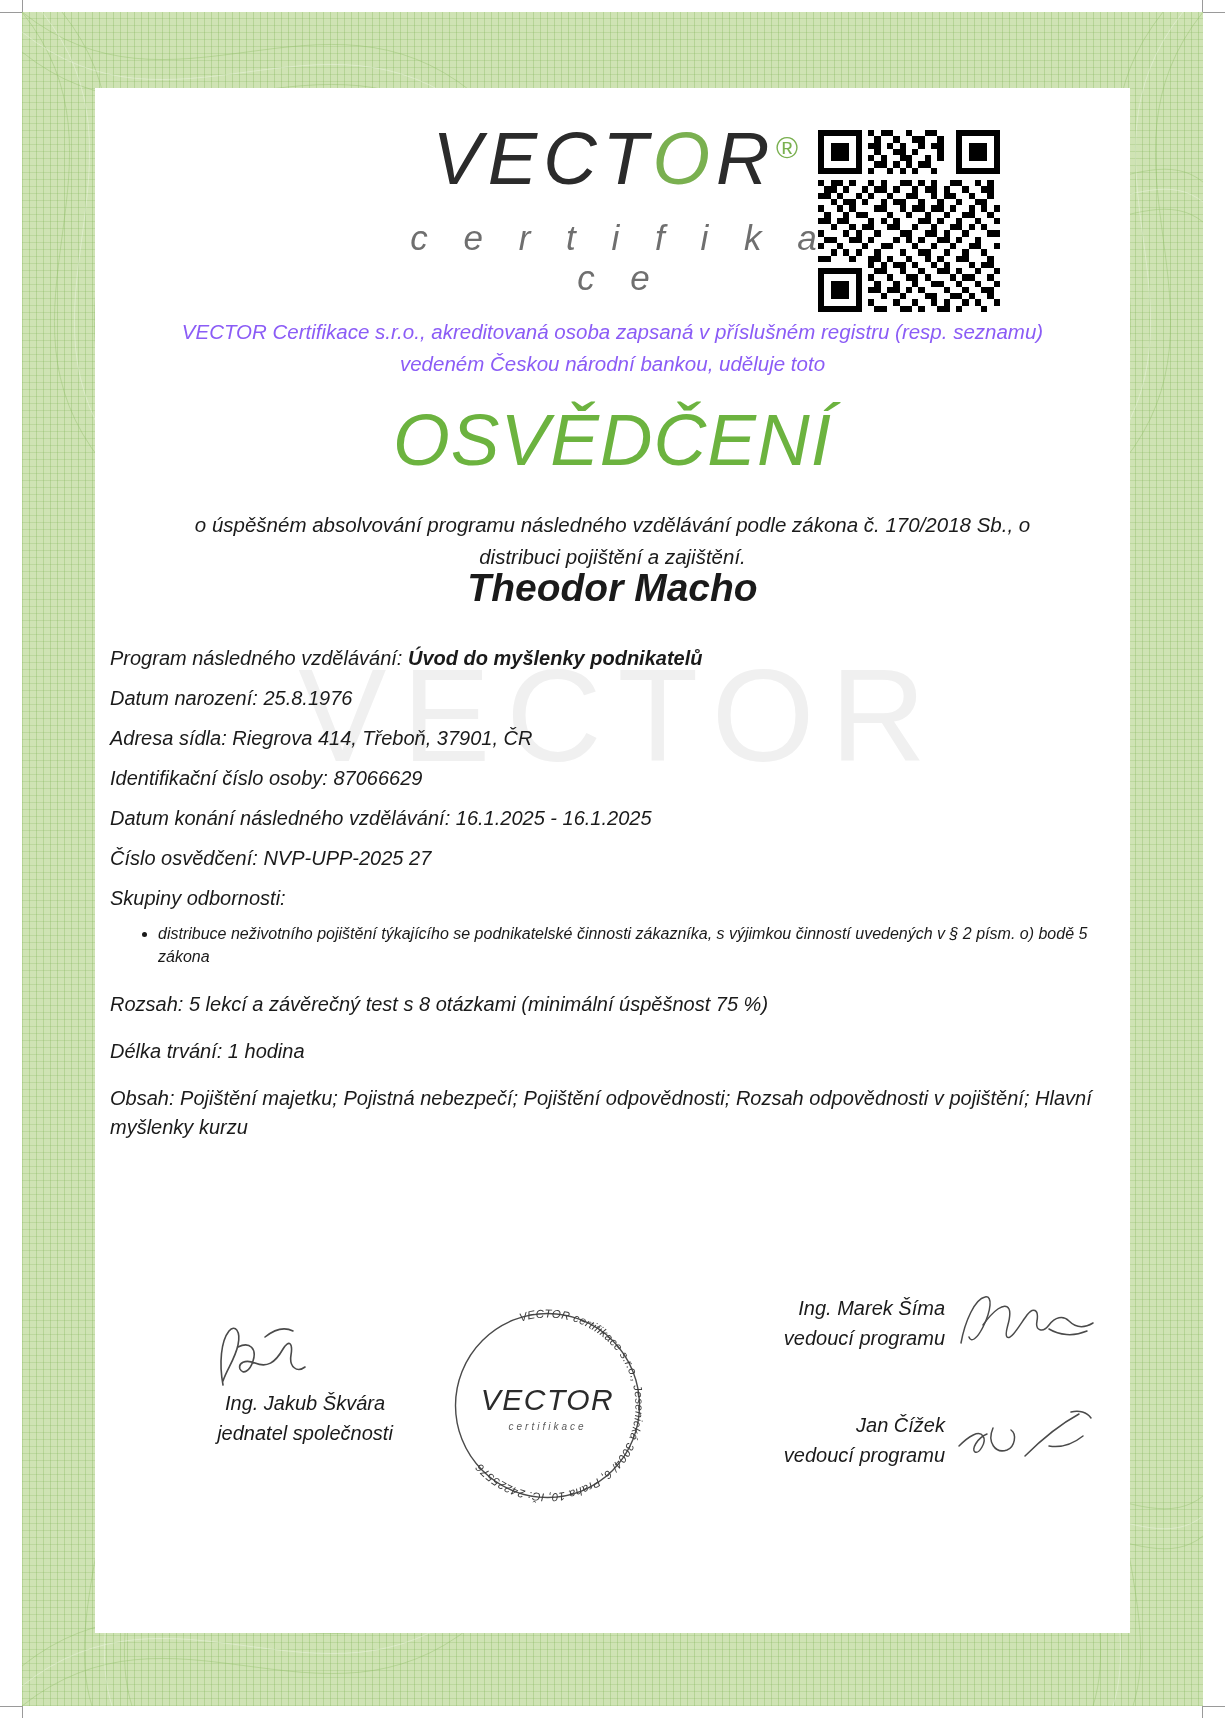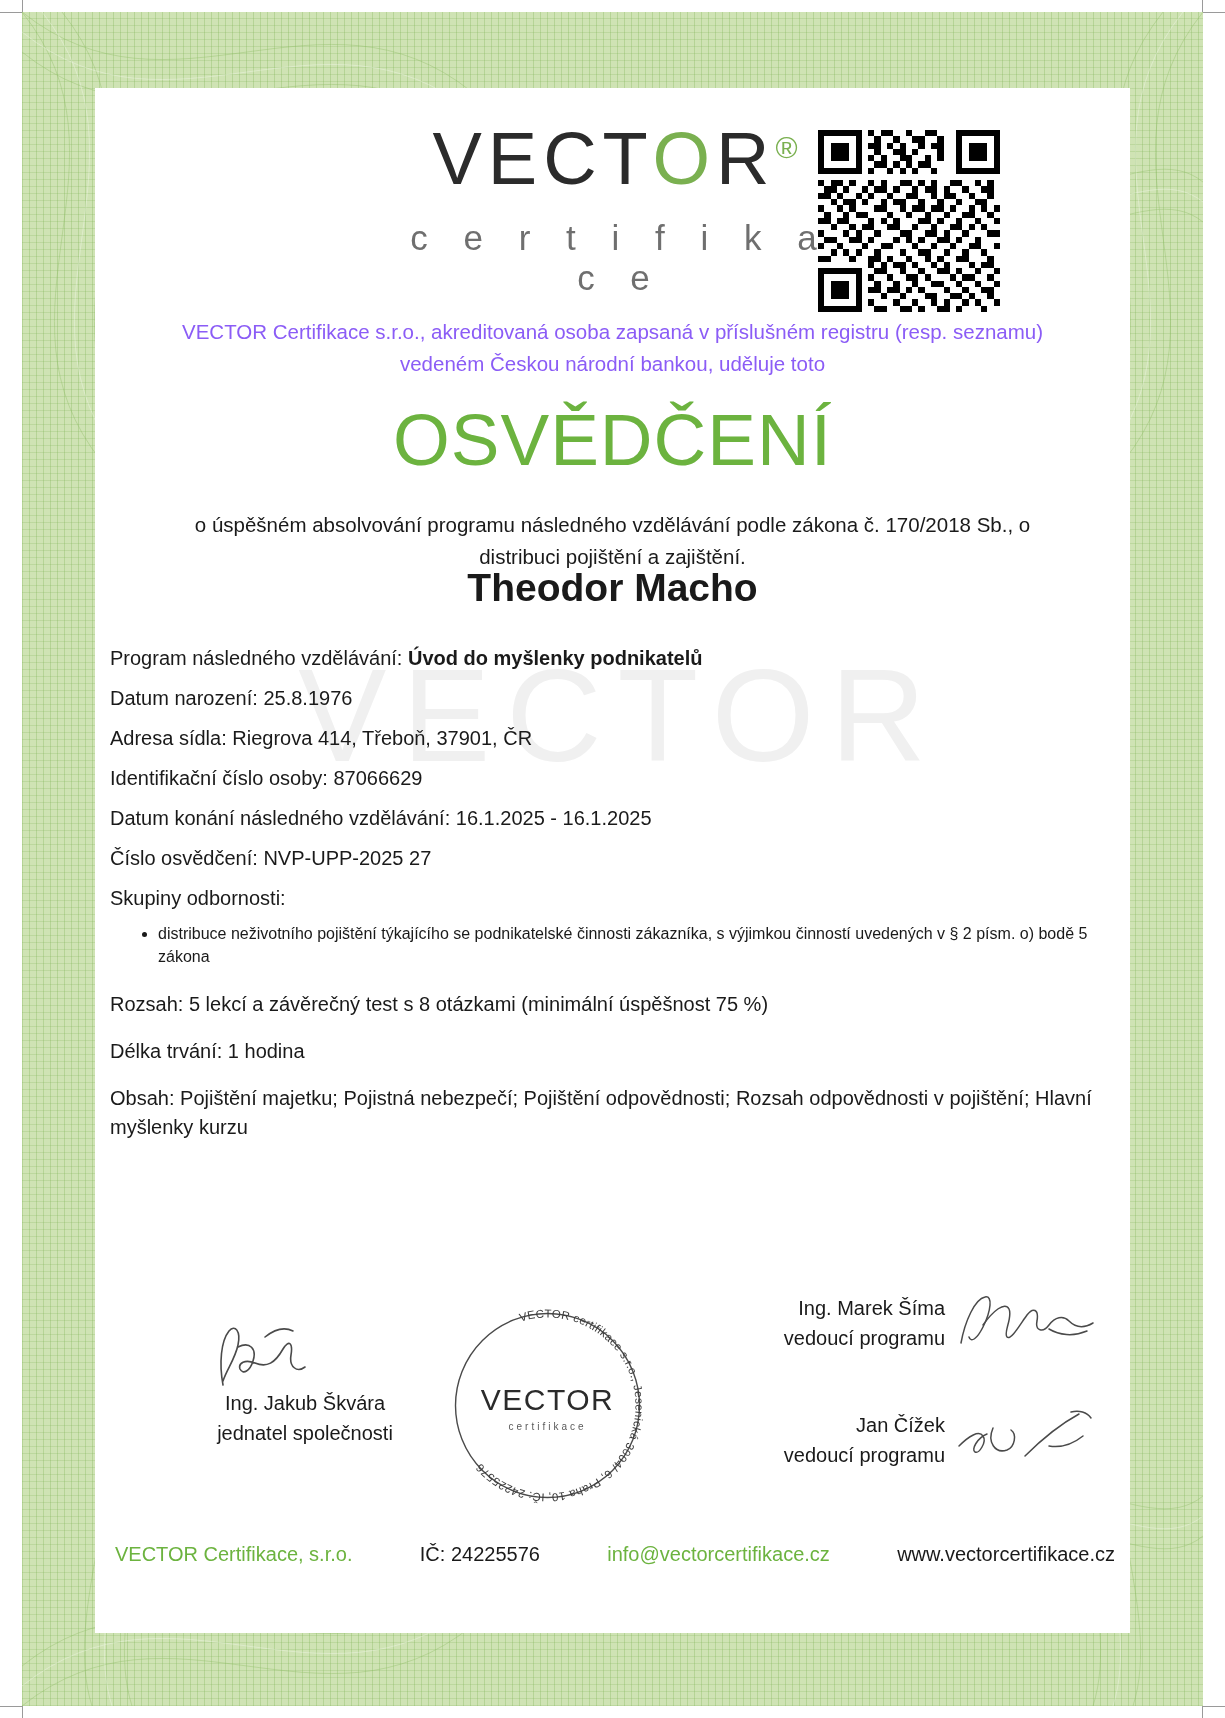--- a/index.html
+++ b/index.html
@@ -64,20 +64,21 @@
     user-select: none;
   }
 
   
   .content {
     position: absolute;
     left: 95px;
     top: 88px;
     width: 1077px;
     height: 1545px;
+    font-style: italic;
   }
 
   .logo-row {
     position: absolute;
     left: 0;
     top: 20px;
     width: 1035px;
     height: 210px;
   }
   .logo-block {
@@ -618,21 +619,15 @@
               <path d="M40,26 C34,40 42,52 54,48 C62,45 64,32 58,28"></path>
               <path d="M72,54 C86,40 104,24 126,12"></path>
               <path d="M118,10 C126,8 134,10 138,16"></path>
               <path d="M96,44 C108,46 120,42 130,34"></path>
             </g>
           </svg>
         </div>
       </div>
     </div>
 
-    <div class="footer">
-      <span class="green">VECTOR Certifikace, s.r.o.</span>
-      <span class="dark">IČ: 24225576</span>
-      <span class="green">info@vectorcertifikace.cz</span>
-      <span class="dark">www.vectorcertifikace.cz</span>
-    </div>
 
   </div>
 </div>
 
 </body></html>

